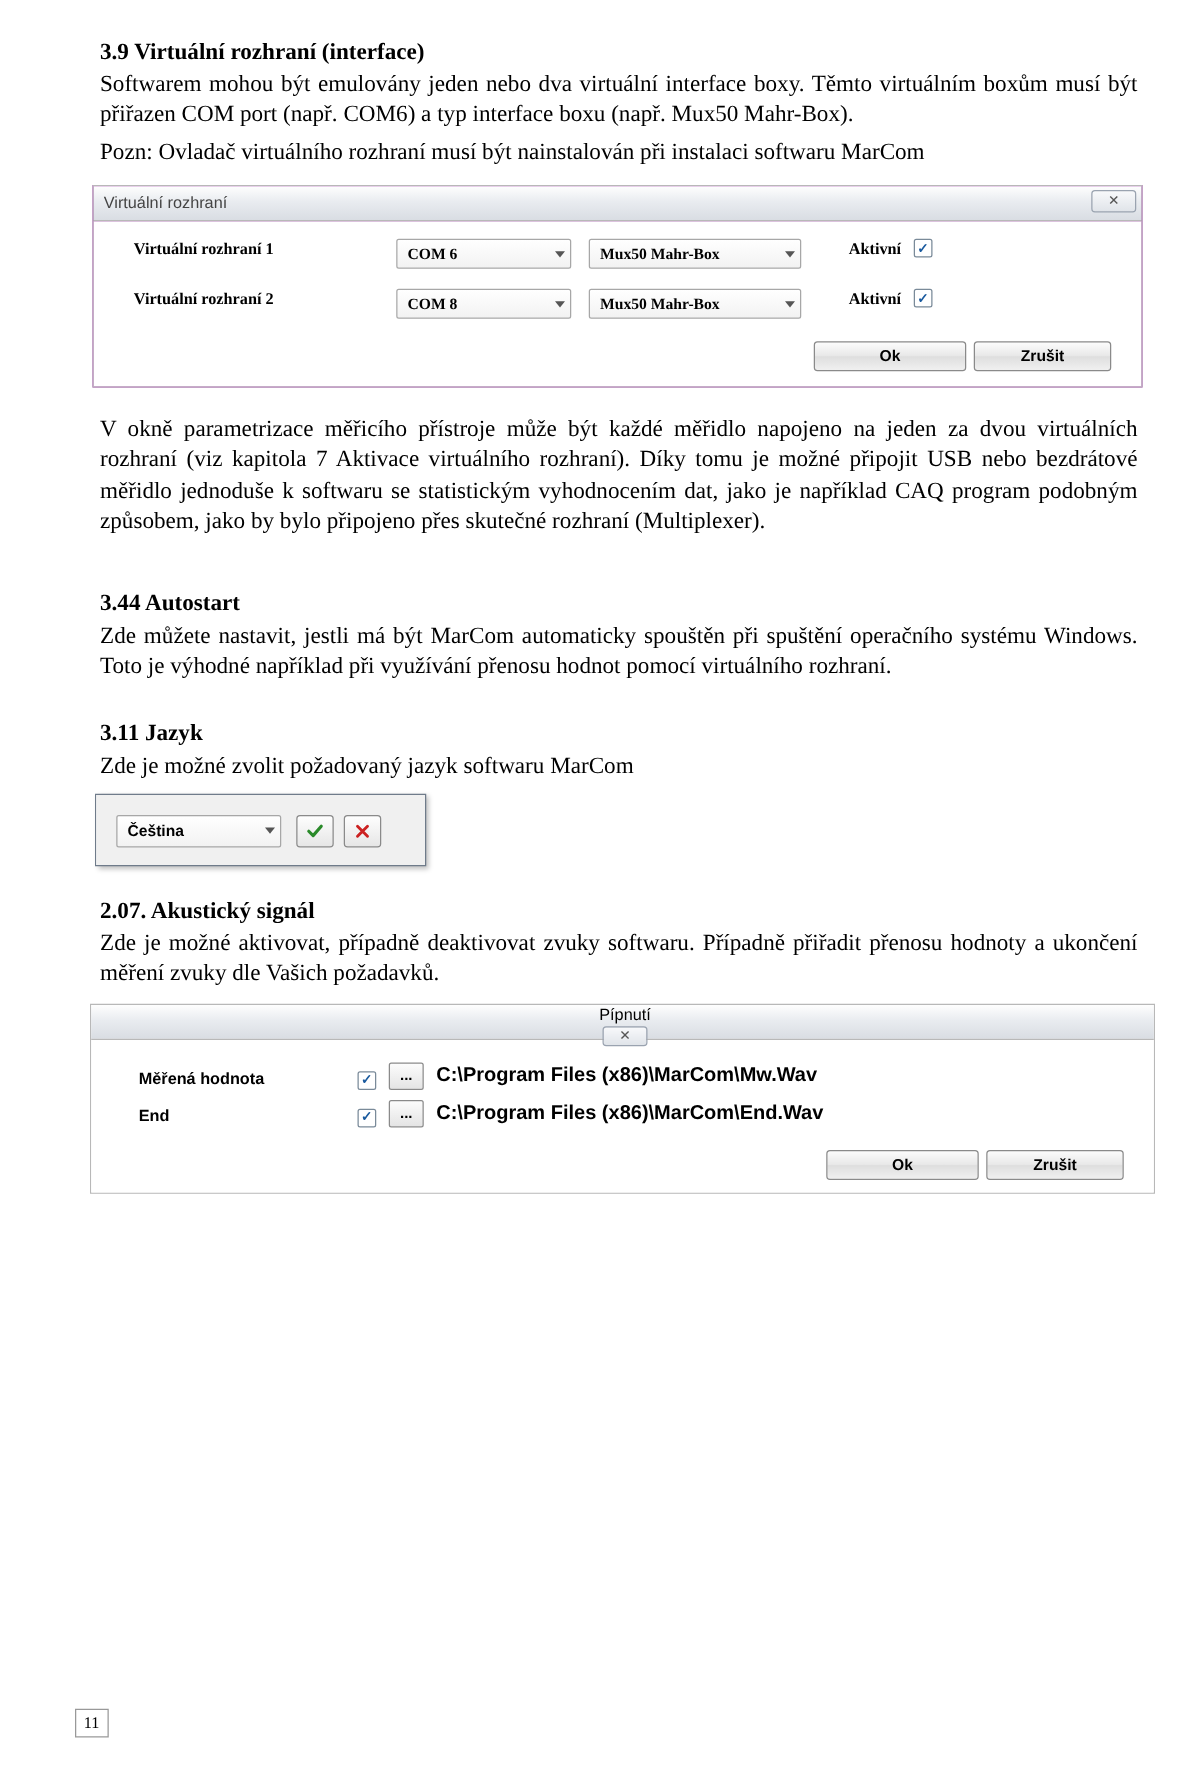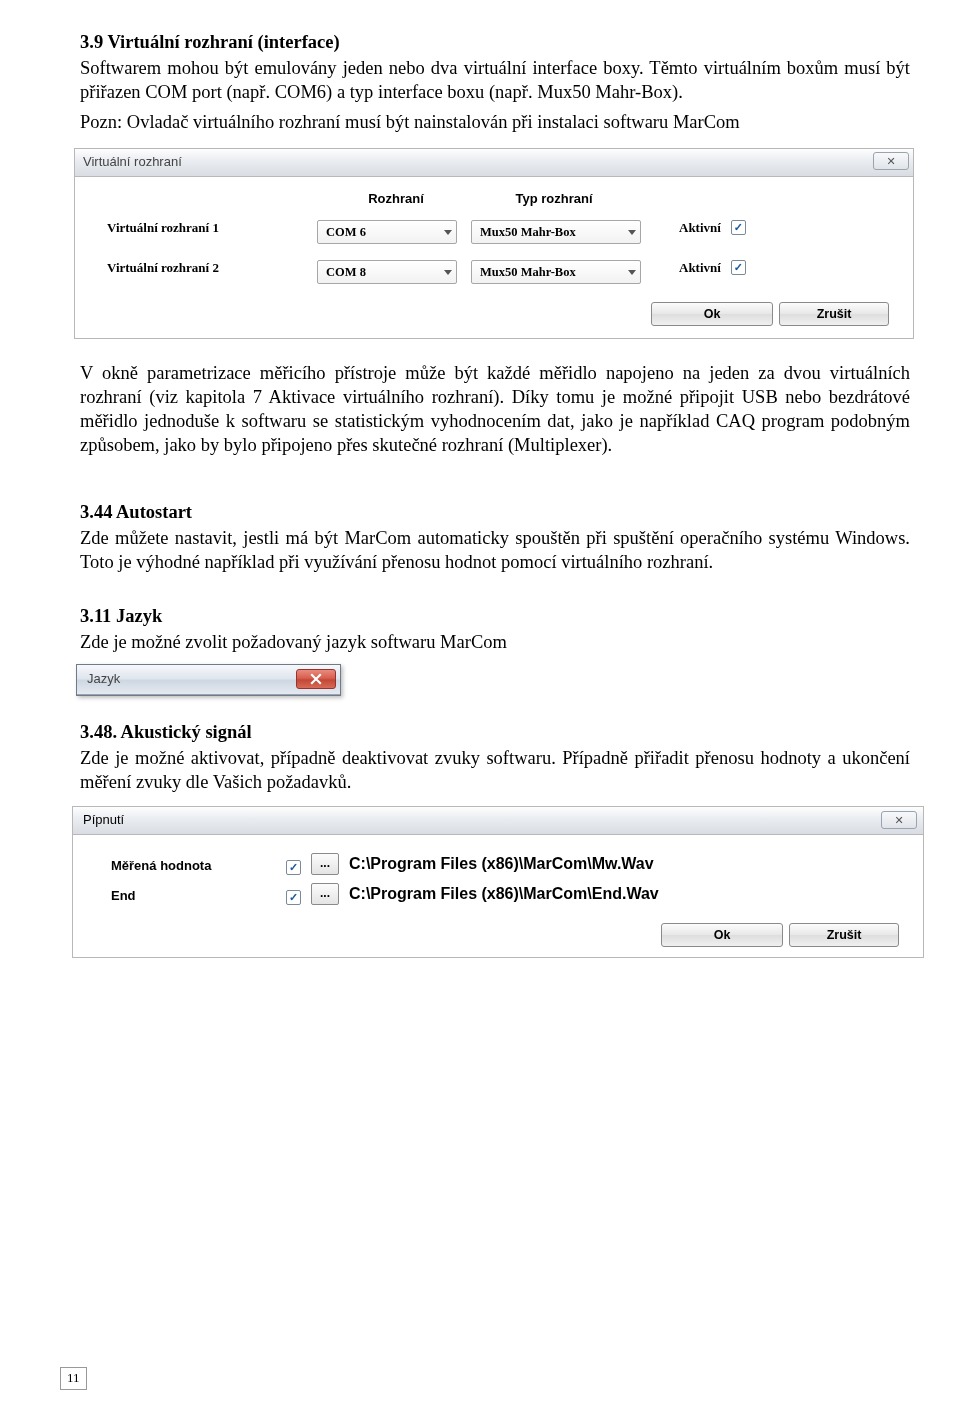--- a/index.html
+++ b/index.html
@@ -125,20 +125,21 @@
   .dlg3 {
     width: 852px; margin: 12px 0 0 -8px;
     border:1px solid #b8b8b8;
     font-family:"Segoe UI",Tahoma,sans-serif; font-size:13px;
   }
   .dlg3-titlebar {
     height:28px; display:flex; align-items:center; justify-content:space-between;
     padding:0 6px 0 10px;
     background: linear-gradient(#fefefe,#e9ecf0 45%,#d9dde3);
     border-bottom:1px solid #b8b8b8;
+    flex-direction:column;
   }
   .dlg3-body { background:#fff; padding: 18px 24px 10px 38px;}
   .dlg3-row { display:flex; align-items:flex-end; margin-bottom:8px;}
   .dlg3-row .lbl3 { width:175px; font-weight:bold;}
   .dotbtn {
     width:28px; height:22px; border:1px solid #8a8a8a; border-radius:2px;
     background: linear-gradient(#fcfcfc,#e4e4e4);
     display:flex; align-items:center; justify-content:center;
     font-weight:bold; font-size:12px; cursor:pointer; margin: 0 10px;
   }
@@ -157,24 +158,20 @@
 <div class="section-heading">3.9 Virtuální rozhraní (interface)</div>
 <div class="body-text">Softwarem mohou být emulovány jeden nebo dva virtuální interface boxy. Těmto virtuálním boxům musí být přiřazen COM port (např. COM6) a typ interface boxu (např. Mux50 Mahr-Box).</div>
 <div class="body-text">Pozn: Ovladač virtuálního rozhraní musí být nainstalován při instalaci softwaru MarCom</div>
 
 <div class="dlg1">
   <div class="dlg1-titlebar">
     <span class="dlg1-title">Virtuální rozhraní</span>
     <div class="close-btn">✕</div>
   </div>
   <div class="dlg1-body">
-    <div class="dlg1-headers">
-      <div class="col-h1">Rozhraní</div>
-      <div class="col-h2">Typ rozhraní</div>
-    </div>
     <div class="dlg1-row">
       <div class="lbl">Virtuální rozhraní 1</div>
       <div class="dropdown dd-sm">
         <span>COM 6</span>
         <span class="dd-arrow"></span>
       </div>
       <div class="dropdown dd-md">
         <span>Mux50 Mahr-Box</span>
         <span class="dd-arrow"></span>
       </div>
@@ -207,31 +204,39 @@
 
 <div class="section-heading">3.44 Autostart</div>
 <div class="body-text">Zde můžete nastavit, jestli má být MarCom automaticky spouštěn při spuštění operačního systému Windows. Toto je výhodné například při využívání přenosu hodnot pomocí virtuálního rozhraní.</div>
 
 <div class="gap"></div>
 
 <div class="section-heading">3.11 Jazyk</div>
 <div class="body-text" style="text-align:left">Zde je možné zvolit požadovaný jazyk softwaru MarCom</div>
 
 <div class="dlg2">
-  <div class="dlg2-titlebar">
-    <span class="dlg2-title">Jazyk</span>
-    <div class="close-red">
-      <svg class="x-ico" viewBox="0 0 10 10">
-          <path d="M1 1 L9 9 M9 1 L1 9" stroke="#fff" stroke-width="1.8" fill="none"></path>
+  <div class="dlg2-body">
+    <div class="dropdown dd-lang" style="margin-right:4px;">
+      <span>Čeština</span>
+      <span class="dd-arrow"></span>
+    </div>
+    <div class="iconbtn">
+      <svg class="check-ico" viewBox="0 0 14 14">
+          <path d="M2 7 L5.5 10.5 L12 3" stroke="#2a8a2a" stroke-width="2.5" fill="none" stroke-linecap="round" stroke-linejoin="round"></path>
         </svg>
     </div>
+    <div class="iconbtn">
+      <svg class="x-ico" viewBox="0 0 12 12">
+          <path d="M2 2 L10 10 M10 2 L2 10" stroke="#c22" stroke-width="2.3" fill="none" stroke-linecap="round"></path>
+        </svg>
+    </div>
   </div>
 </div>
 
-<div class="section-heading">3.48. Akustický signál</div>
+<div class="section-heading">2.07. Akustický signál</div>
 <div class="body-text">Zde je možné aktivovat, případně deaktivovat zvuky softwaru. Případně přiřadit přenosu hodnoty a ukončení měření zvuky dle Vašich požadavků.</div>
 
 <div class="dlg3">
   <div class="dlg3-titlebar">
     <span>Pípnutí</span>
     <div class="close-btn" style="position:static">✕</div>
   </div>
   <div class="dlg3-body">
     <div class="dlg3-row">
       <span class="lbl3">Měřená hodnota</span>

